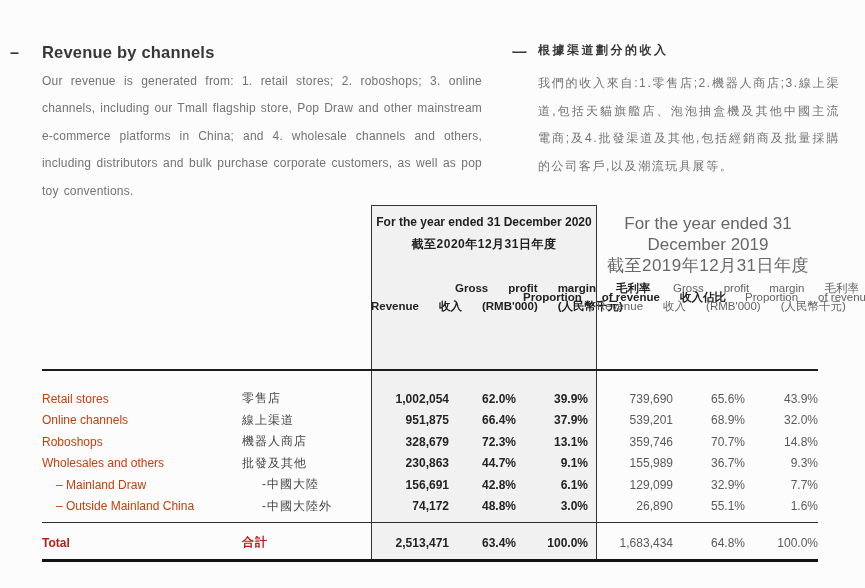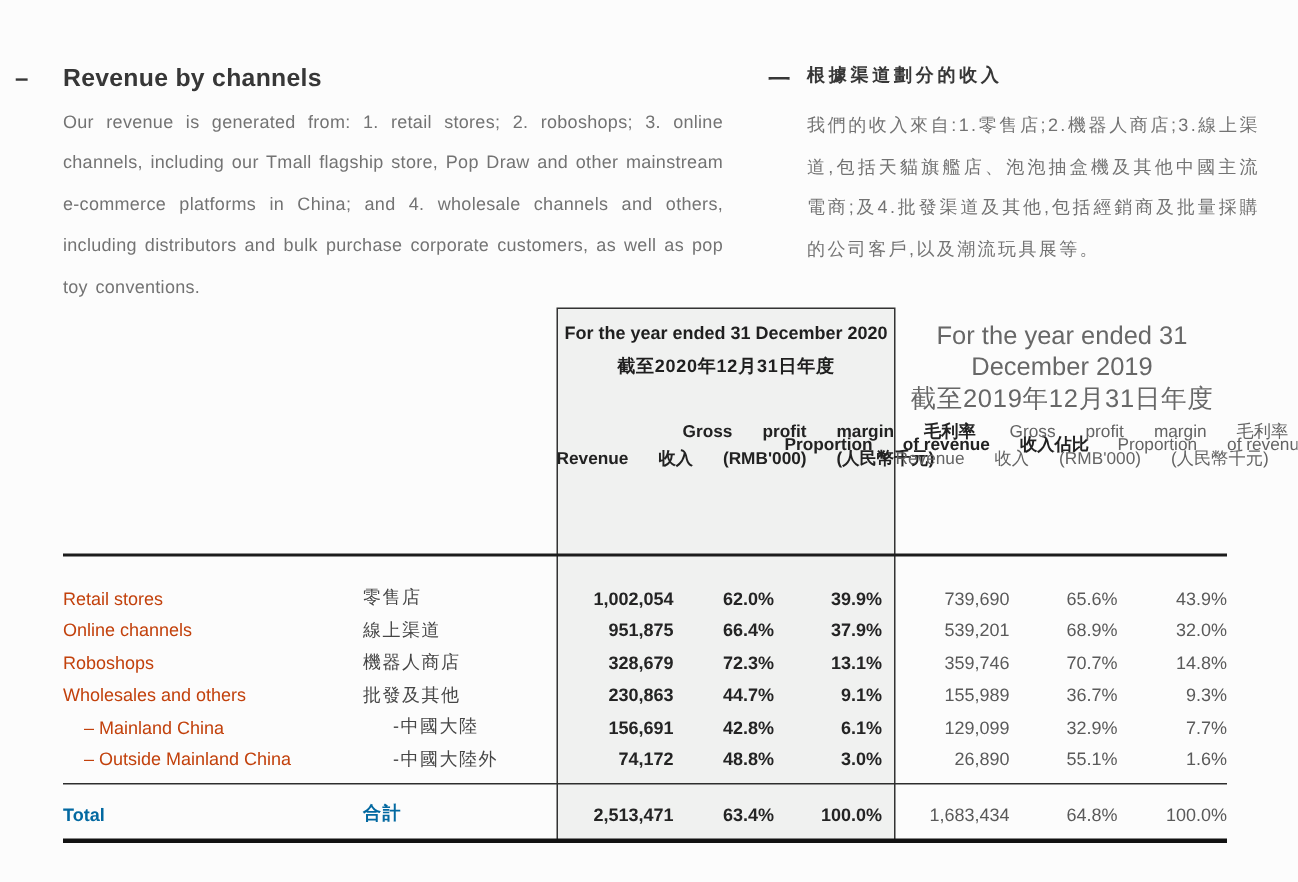--- a/index.html
+++ b/index.html
@@ -70,21 +70,21 @@
   .v20{font-weight:bold;color:#242424;text-align:right;}
   .v19{color:#5a5a5a;text-align:right;}
   .v20.rev{padding-right:6px;}
   .v20.mar{padding-right:7px;}
   .v20.pro{padding-right:9px;}
   .indent-en{padding-left:14px;}
   .indent-zh{padding-left:20px;}
   
   .total-row{top:322px;left:0;width:776px;}
   .total-row .row{height:31px;}
-  .total-row .c-en,.total-row .c-zh{font-weight:bold;color:#0369a1;}
+  .total-row .c-en,.total-row .c-zh{font-weight:bold;color:#b91c1c;}
 </style>
 </head>
 <body>
 
 <div class="page">
 
   <span class="bullet-en">–</span>
   <div class="sec-title title-en">Revenue by channels</div>
   <div class="para para-en">Our revenue is generated from: 1. retail stores; 2. roboshops; 3. online channels, including our Tmall flagship store, Pop Draw and other mainstream e-commerce platforms in China; and 4. wholesale channels and others, including distributors and bulk purchase corporate customers, as well as pop toy conventions.</div>
 
@@ -181,21 +181,21 @@
         <div class="c-en">Wholesales and others</div>
         <div class="c-zh">批發及其他</div>
         <div class="v20 rev">230,863</div>
         <div class="v20 mar">44.7%</div>
         <div class="v20 pro">9.1%</div>
         <div class="v19">155,989</div>
         <div class="v19">36.7%</div>
         <div class="v19">9.3%</div>
       </div>
       <div class="row">
-        <div class="c-en indent-en">– Mainland China</div>
+        <div class="c-en indent-en">– Mainland Draw</div>
         <div class="c-zh indent-zh">-中國大陸</div>
         <div class="v20 rev">156,691</div>
         <div class="v20 mar">42.8%</div>
         <div class="v20 pro">6.1%</div>
         <div class="v19">129,099</div>
         <div class="v19">32.9%</div>
         <div class="v19">7.7%</div>
       </div>
       <div class="row">
         <div class="c-en indent-en">– Outside Mainland China</div>

